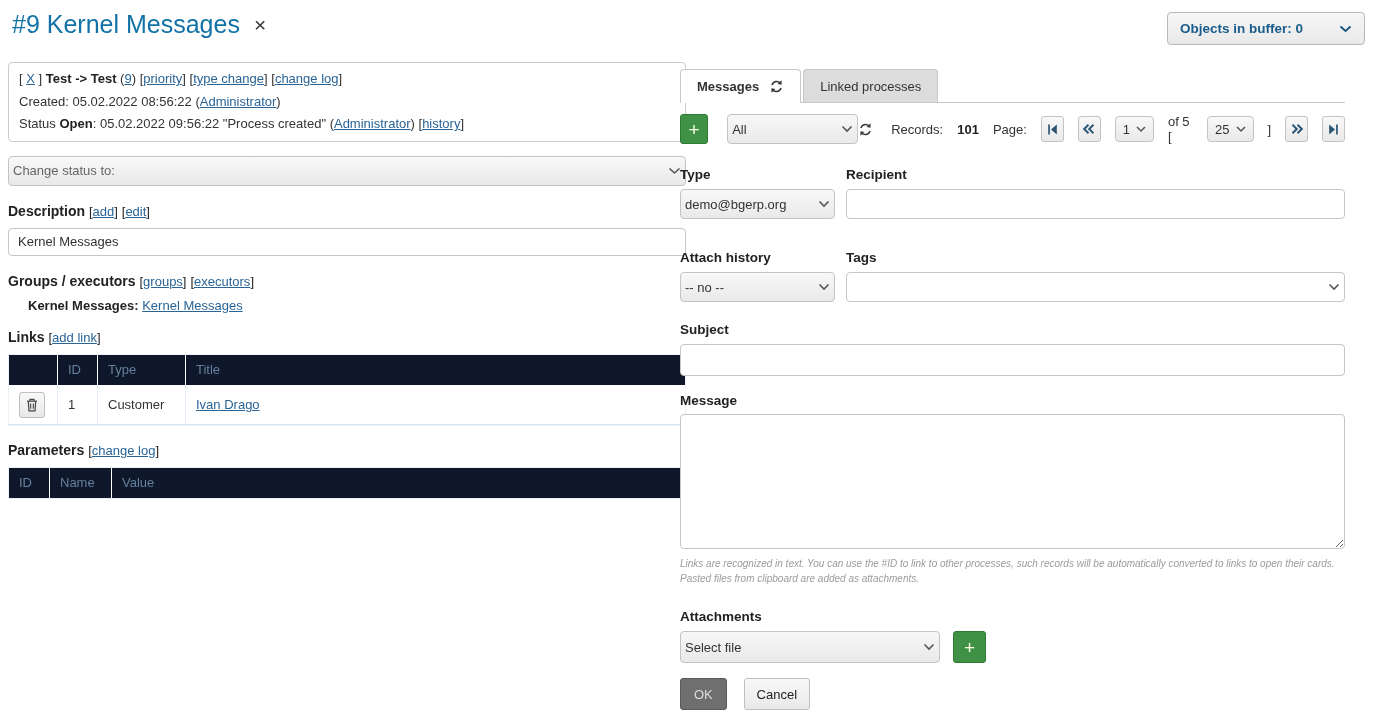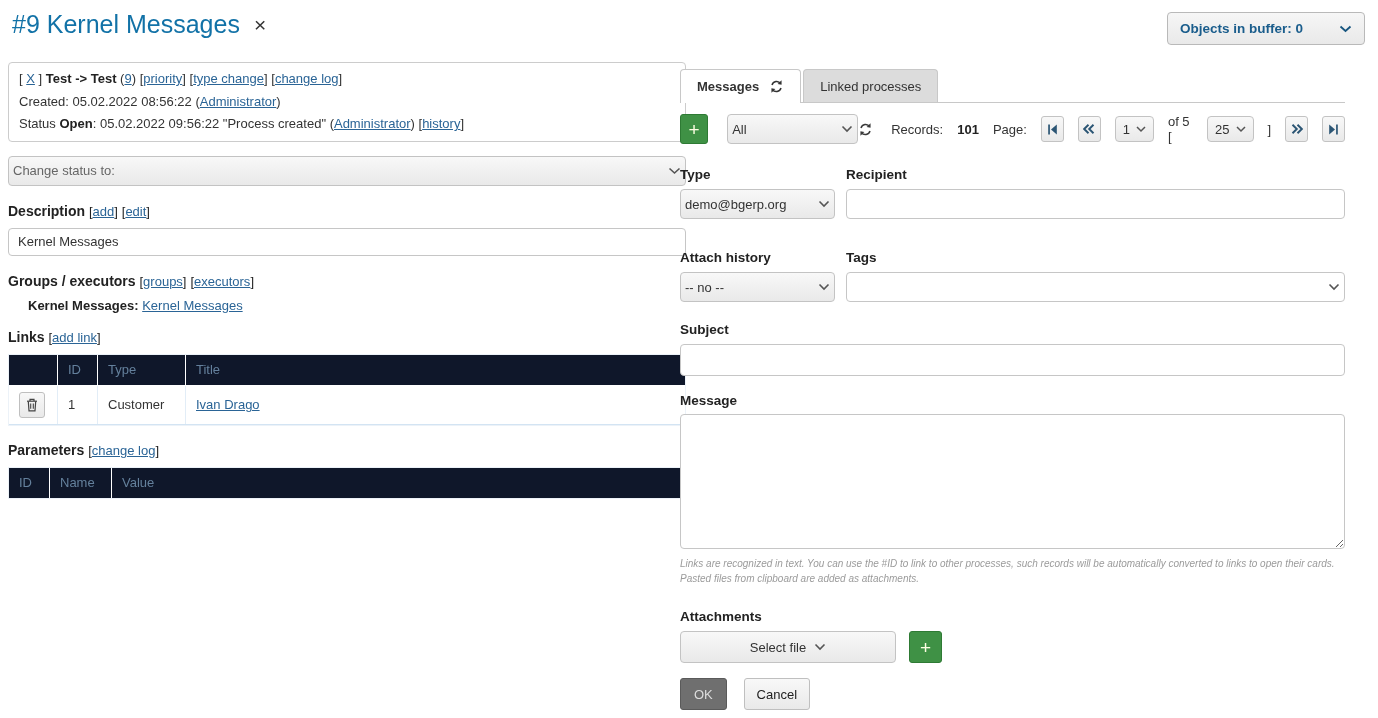--- a/index.html
+++ b/index.html
@@ -99,21 +99,21 @@
   .subj-lbl { margin-top:20px; }
   .subj-inp { margin-top:7px; height:32px; }
   .msg-lbl { margin-top:17px; }
   .msg-ta {
     margin-top:6px; width:100%; height:135px; border:1px solid #c6c6c6;
     border-radius:4px; padding:6px 9px; font:inherit; resize:both; outline:none;
   }
   .hint { margin-top:4px; font-style:italic; color:#9b9b9b; font-size:10px; line-height:15px; }
   .attach-lbl { margin-top:23px; }
   .attach-row { margin-top:7px; display:flex; align-items:center; gap:13px; }
-  .file-sel { width:216px; height:32px;justify-content:center; }
+  .file-sel { width:260px; height:32px; }
   .attach-row .gbtn { width:33px; height:32px; }
   .btn-row { margin-top:15px; display:flex; gap:17px; }
   .okbtn {
     min-width:46px; height:32px; background:#6f6f6f; border:1px solid #5a5a5a;
     border-radius:3px; color:#dedede; font:inherit; padding:0 13px; cursor:pointer;
   }
   .cancelbtn {
     min-width:66px; height:32px; background:linear-gradient(#f8f8f8,#e9e9e9);
     border:1px solid #bfbfbf; border-radius:3px; color:#222; font:inherit;
     padding:0 4px; cursor:pointer;

